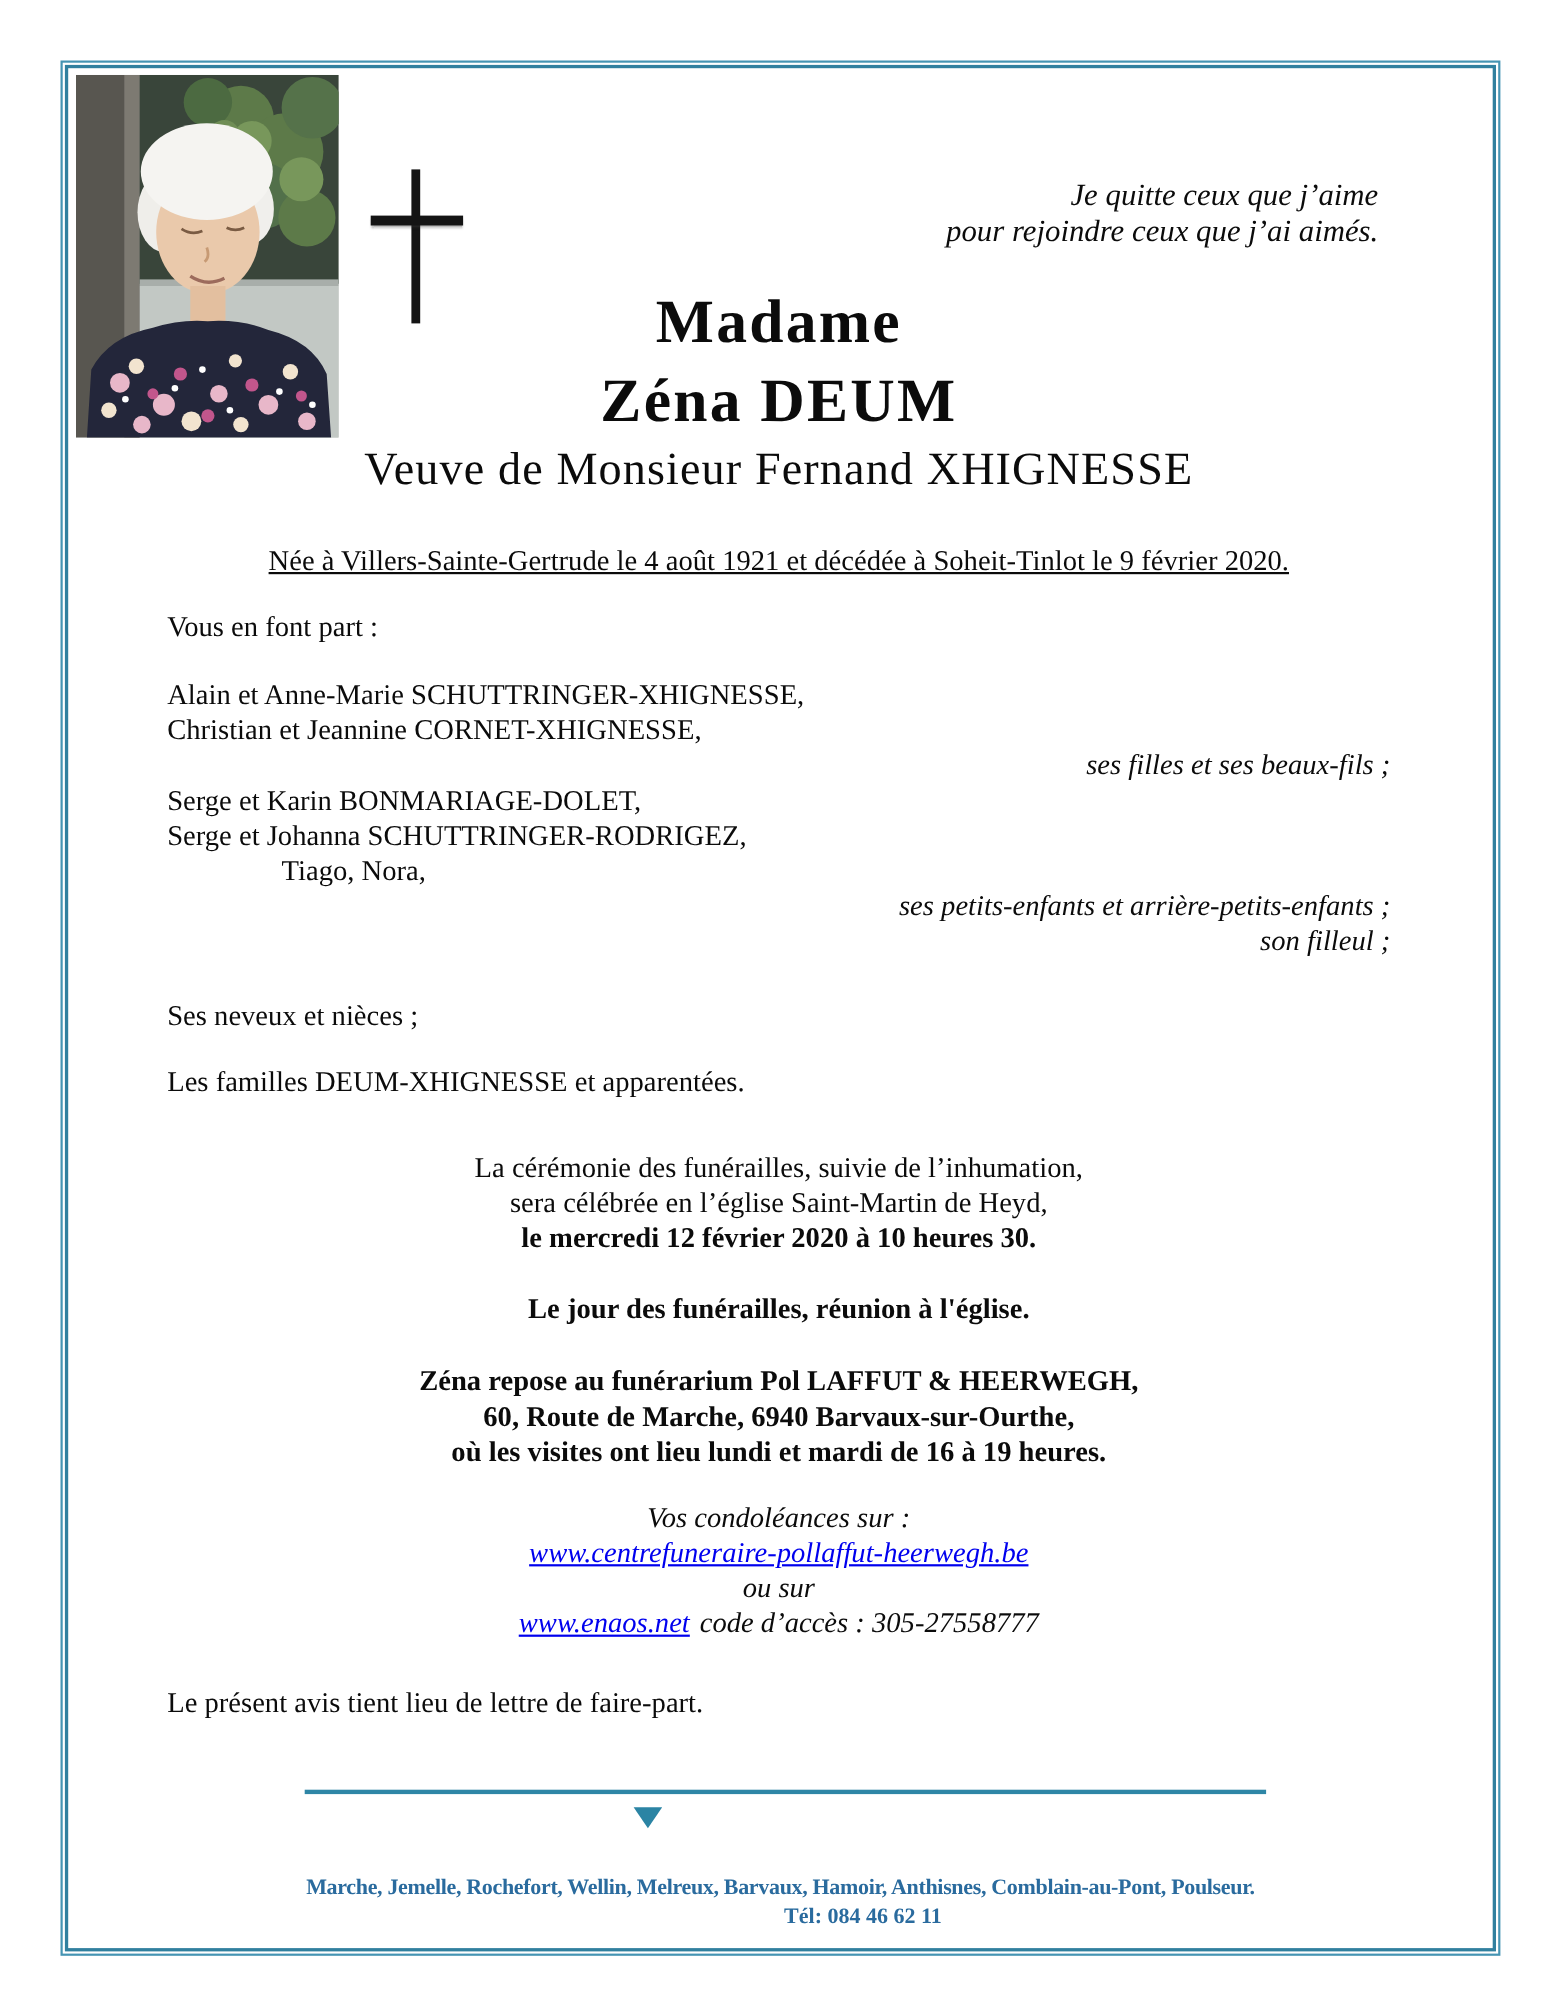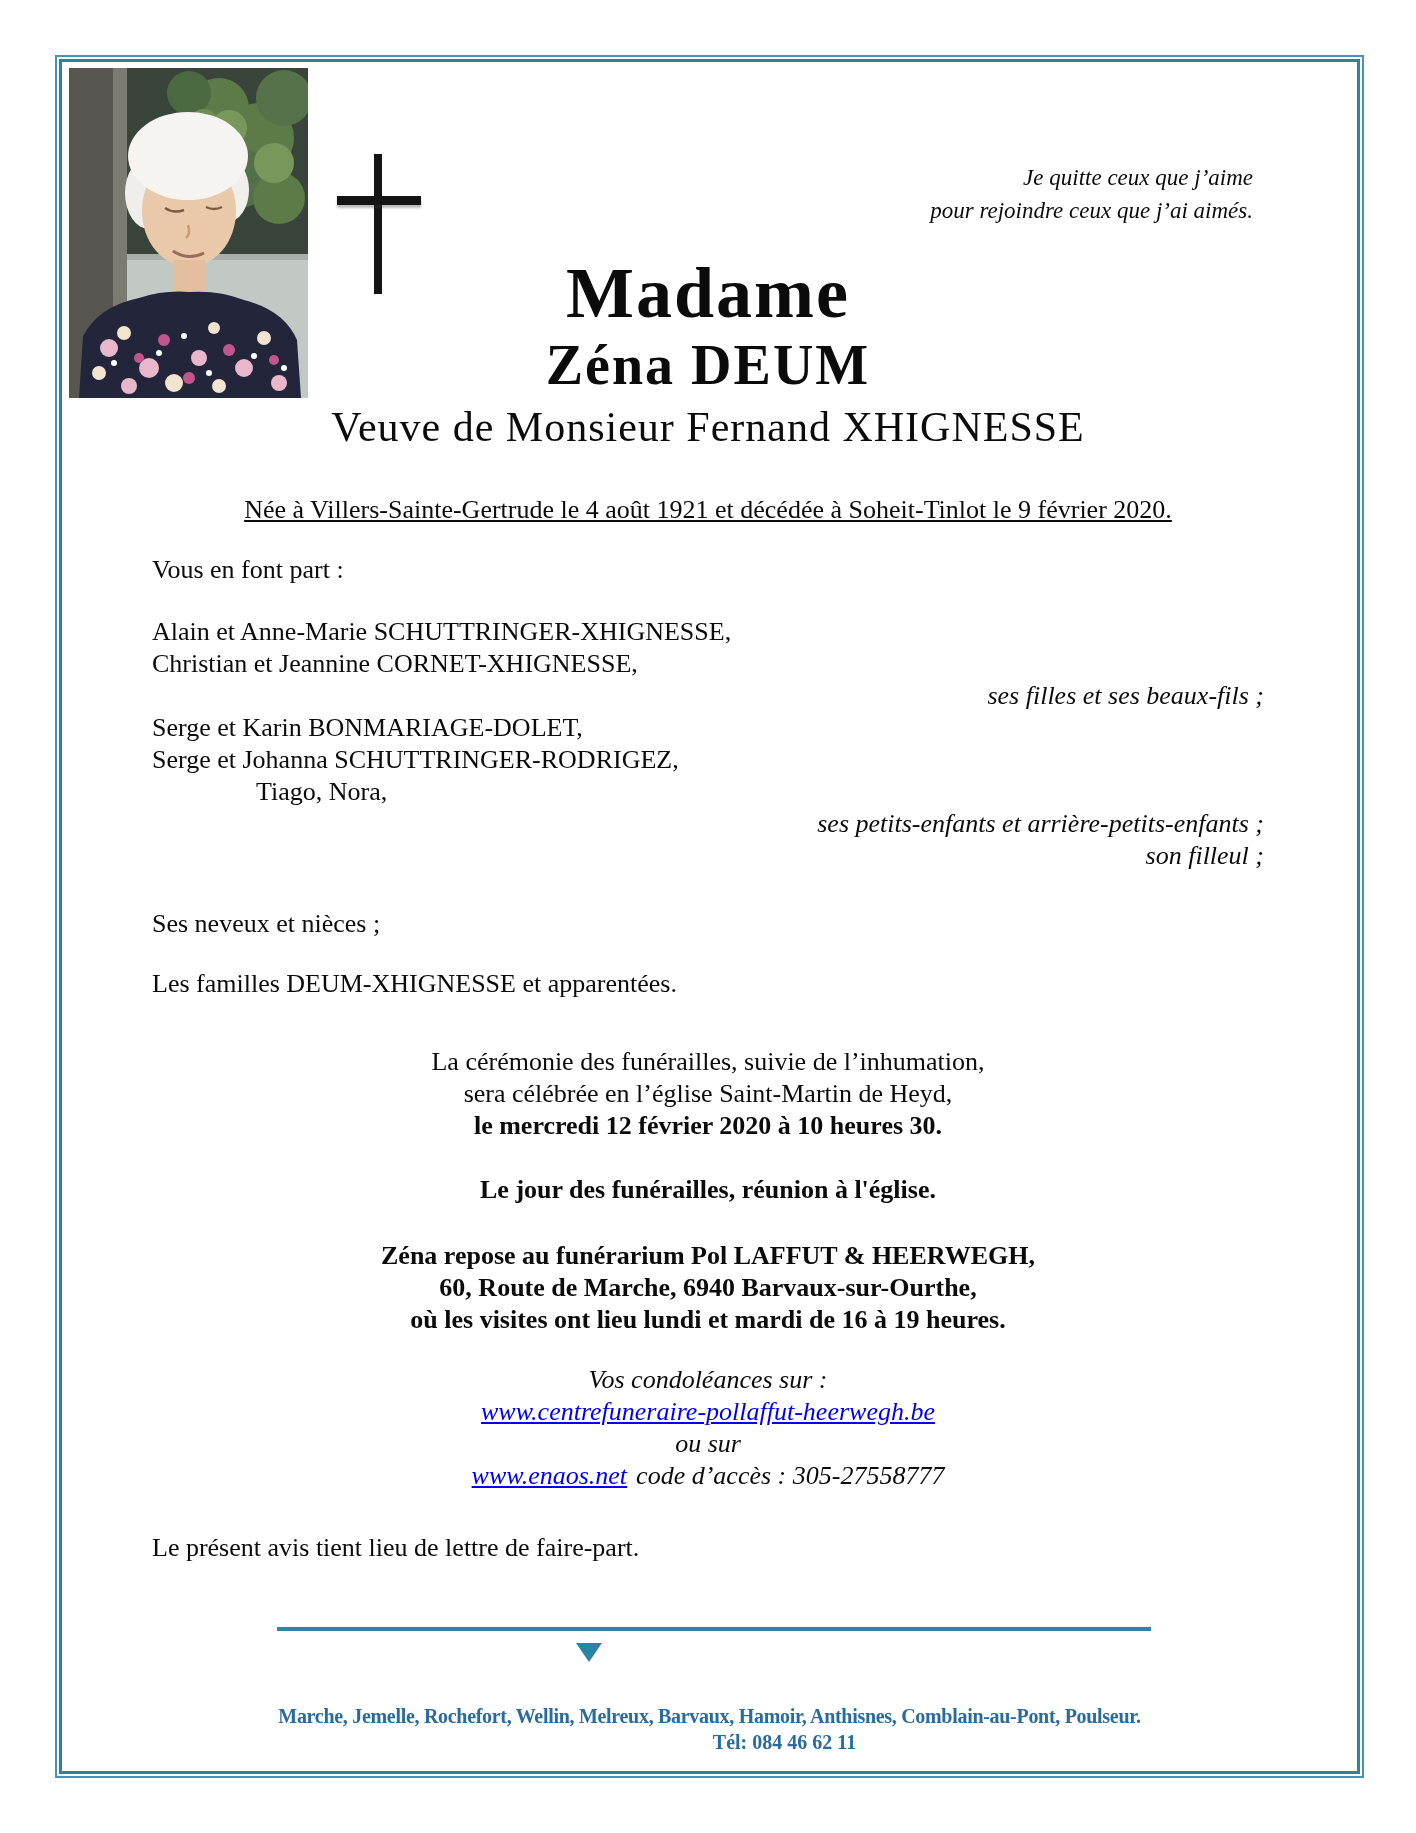--- a/index.html
+++ b/index.html
@@ -24,25 +24,25 @@
   .photo{position:absolute;left:69px;top:68px;width:239px;height:330px;overflow:hidden;}
   .photo svg{display:block;}
   
   .cross{position:absolute;left:0;top:0;}
   .cross .cv{position:absolute;left:374px;top:154px;width:8px;height:140px;background:#141414;}
   .cross .ch{position:absolute;left:337px;top:196px;width:84px;height:9px;background:#141414;
              box-shadow:0 3px 2px rgba(60,60,60,.35);}
   
   .epitaph{
     position:absolute;top:161px;right:163px;
-    text-align:right;font-style:italic;font-size:23px;line-height:33px;
+    text-align:right;font-style:italic;font-size:28px;line-height:33px;
   }
   
   .col{position:absolute;left:152px;top:258px;width:1112px;}
-  .t1{font-size:72px;font-weight:bold;line-height:70px;text-align:center;letter-spacing:2px;}
+  .t1{font-size:56px;font-weight:bold;line-height:70px;text-align:center;letter-spacing:2px;}
   .t2{font-size:56px;font-weight:bold;line-height:74px;text-align:center;letter-spacing:2px;}
   .t3{font-size:42px;line-height:50px;text-align:center;letter-spacing:1px;}
   .ln{font-size:26px;line-height:32px;height:32px;white-space:nowrap;}
   .c{text-align:center;}
   .r{text-align:right;font-style:italic;}
   .i{font-style:italic;}
   .b{font-weight:bold;}
   .indent{padding-left:104px;}
   .mt26{margin-top:36px;} .mt28{margin-top:28px;} .mt30{margin-top:30px;}
   .mt32{margin-top:32px;} .mt34{margin-top:34px;} .mt40{margin-top:40px;}

